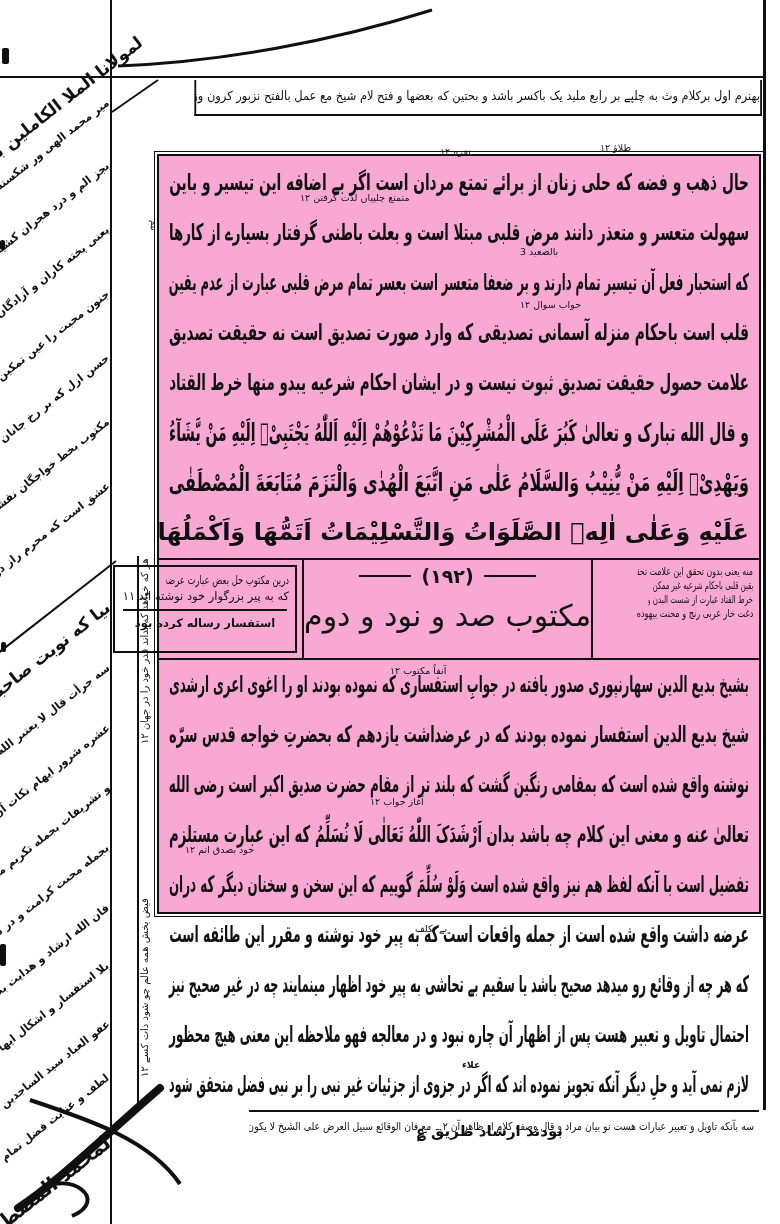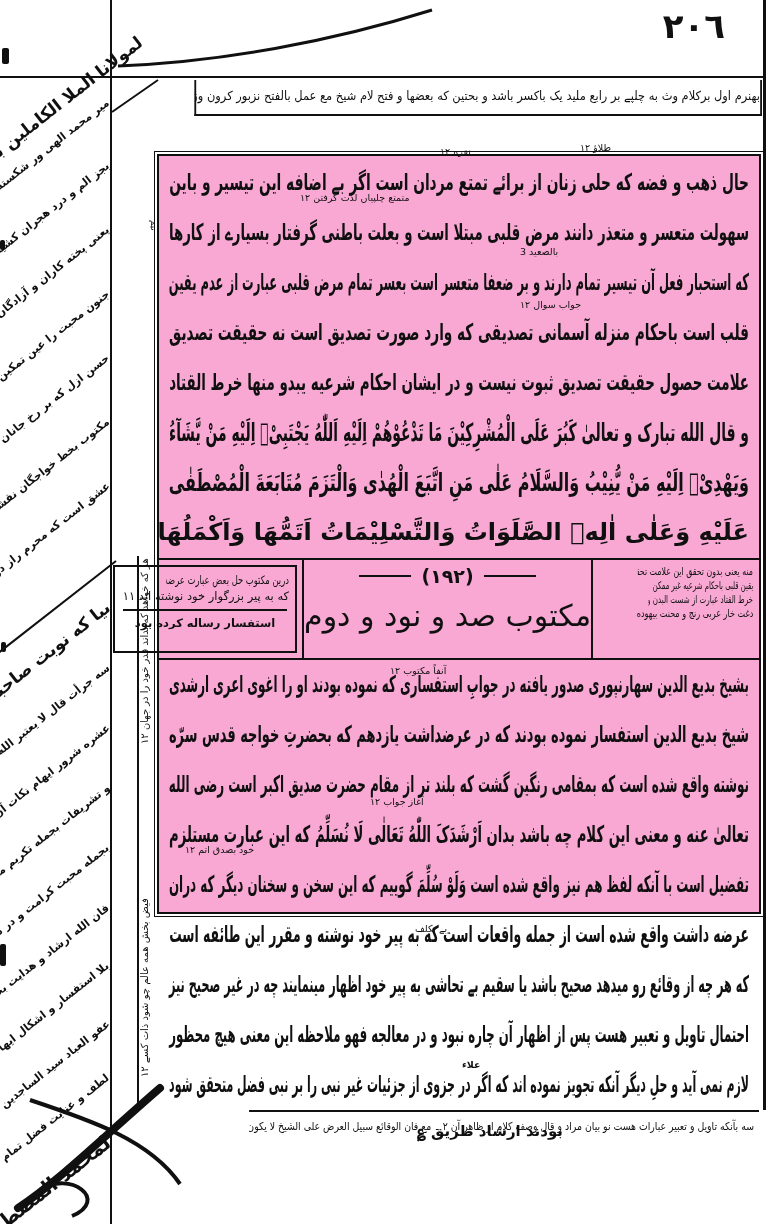--- a/index.html
+++ b/index.html
@@ -70,21 +70,20 @@
 
   .catchword{position:absolute;left:360px;top:1122px;width:260px;text-align:center;
              direction:rtl;font-size:15px;font-weight:bold;}
   svg{position:absolute;}
 </style>
 </head>
 <body>
 
 <div class="page">
 
-  <div class="pagenum">٢٠٦</div>
   <div class="rule-right"></div>
   <div class="rule-top"></div>
   <svg style="left:0;top:0;" width="460" height="120" viewBox="0 0 460 120">
     <path d="M 118 66 C 220 62, 330 42, 432 10" stroke="#101010" stroke-width="3" fill="none"></path>
     <path d="M 112 112 L 158 80" stroke="#101010" stroke-width="2" fill="none"></path>
   </svg>
   <div class="header-strip" style="transform-origin: 100% 50%; transform: scaleX(0.914074);">بهنرم اول برکلام وث به چلپے بر رابع ملید یک باکسر باشد و بحتین که بعضها و فتح لام شیخ مع عمل بالفتح نزبور کرون وزبور اشتنب</div>
 
   <div class="main-frame">
     <div class="opening">
@@ -131,21 +130,21 @@
       <p class="tl" style="transform-origin: 100% 50%; transform: scaleX(0.516934);">تفضیل است با آنکه لفظ هم نیز واقع شده است وَلَوْ سُلِّمَ گوییم که این سخن و سخنان دیگر که دران</p>
       <p class="tl" style="transform-origin: 100% 50%; transform: scaleX(0.539033);">عرضه داشت واقع شده است از جمله واقعات است که به پیر خود نوشته و مقرر این طائفه است</p>
       <p class="tl" style="transform-origin: 100% 50%; transform: scaleX(0.487395);">که هر چه از وقائع رو میدهد صحیح باشد یا سقیم بے تحاشی به پیر خود اظهار مینمایند چه در غیر صحیح نیز</p>
       <p class="tl" style="transform-origin: 100% 50%; transform: scaleX(0.508772);">احتمال تاویل و تعبیر هست پس از اظهار آن چاره نبود و در معالجه فهو ملاحظه این معنی هیچ محظور</p>
       <p class="tl" style="transform-origin: 100% 50%; transform: scaleX(0.477366);">لازم نمی آید و حلِ دیگر آنکه تجویز نموده اند که اگر در جزوی از جزئیات غیر نبی را بر نبی فضل متحقق شود</p>
     </div>
 
     <div class="footnote" style="transform-origin: 100% 50%; transform: scaleX(0.849858);">سه بآنکه تاویل و تعبیر عبارات هست نو بیان مراد و قال وصف کلام از ظاهر آن ۲ ۔ مع فان الوقائع سبیل العرض علی الشیخ لا یکون صنیعة عند القادری ؏</div>
   </div>
 
-  <span class="gloss" style="left:580px;top:143px;">طلاؤ ۱۲</span>
+  <span class="gloss" style="left:600px;top:143px;">طلاؤ ۱۲</span>
   <span class="gloss" style="left:440px;top:147px;">نقره ۱۲</span>
   <span class="gloss" style="left:300px;top:193px;">متمتع چلپیاں لذت گرفتن ۱۲</span>
   <span class="gloss" style="left:520px;top:247px;">بالصعید 3</span>
   <span class="gloss" style="left:520px;top:300px;">جواب سوال ۱۲</span>
   <span class="gloss" style="left:390px;top:666px;">آنفاً مکتوب ۱۲</span>
   <span class="gloss" style="left:370px;top:797px;">آغاز جواب ۱۲</span>
   <span class="gloss" style="left:185px;top:845px;">خود بصدق اتم ۱۲</span>
   <span class="gloss" style="left:415px;top:924px;">بے تکلف</span>
   <span class="gloss" style="left:462px;top:1060px;font-weight:bold;">علاء</span>
 

